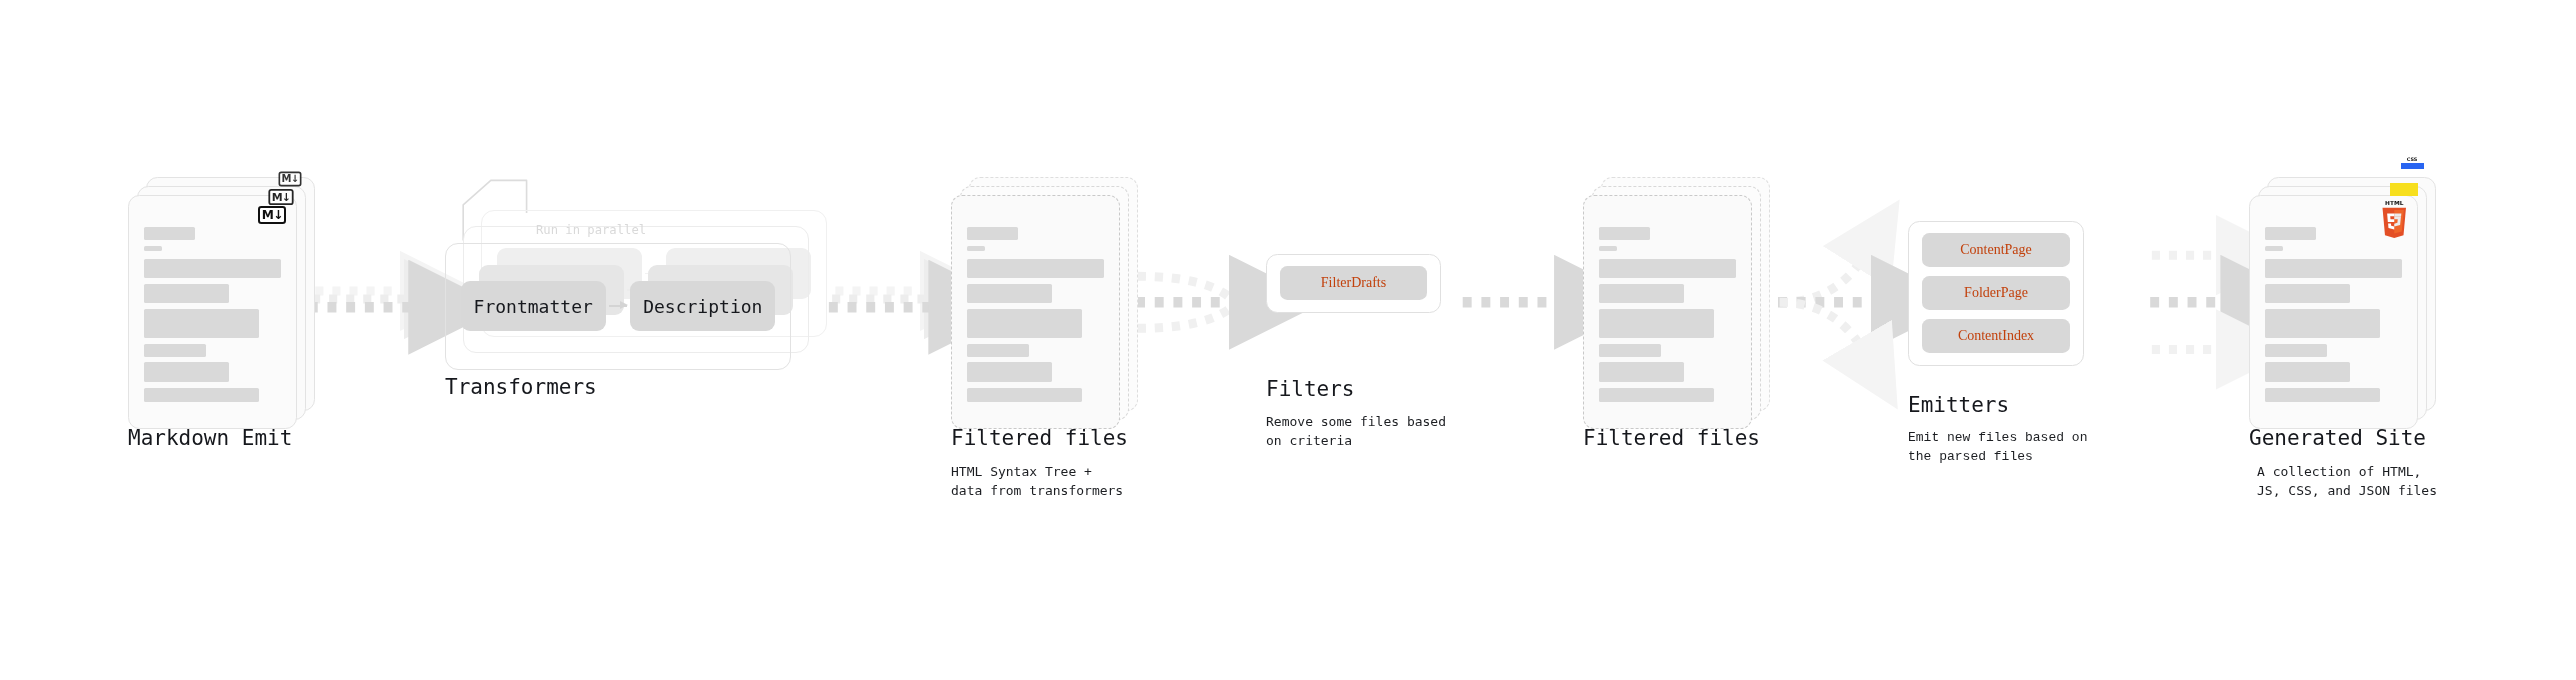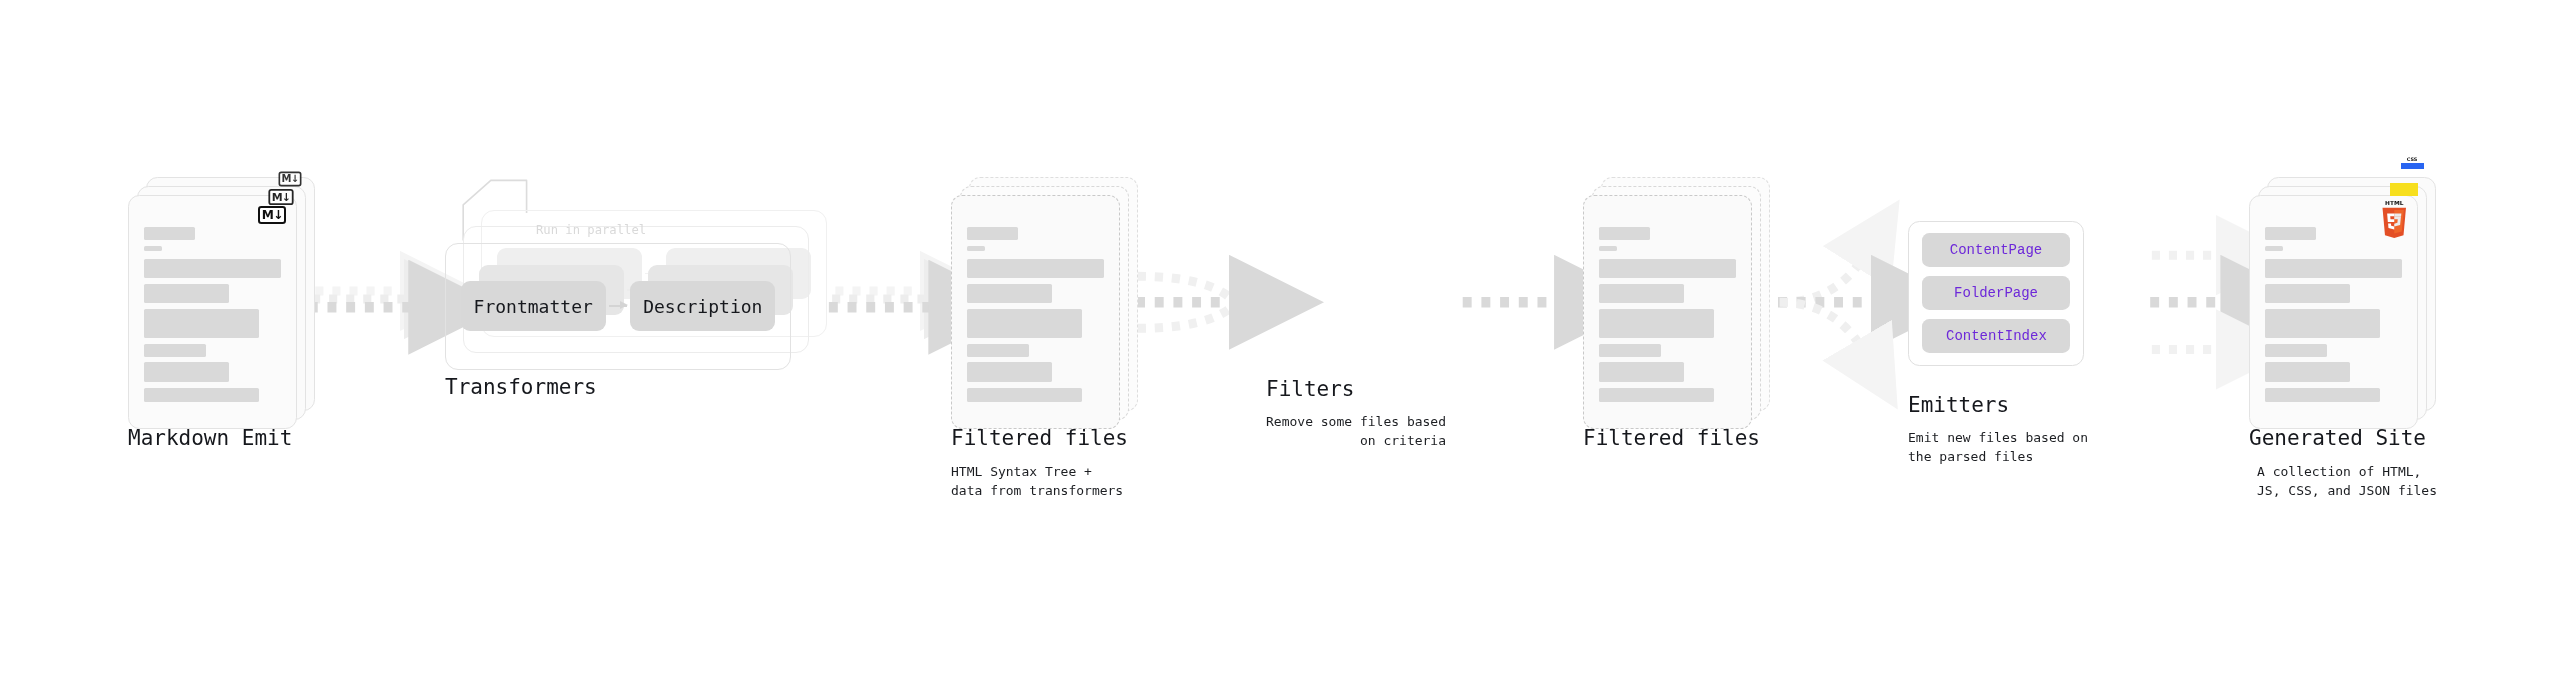--- a/index.html
+++ b/index.html
@@ -72,22 +72,22 @@
   }
 
   
   .proc-box {
     border:1.6px solid #e0e0e0; border-radius:11.4px; background:#ffffff;
     padding:11.4px 13px; display:flex; flex-direction:column; gap:9px;
   }
   .chip {
     background:#d8d8d8; border-radius:7.3px;
     padding:9px 24px; text-align:center;
-    font-family:Liberation Mono, monospace;
-    font-size:14px; color:#6d28d9; white-space:nowrap;
+    font-family:Liberation Serif, serif;
+    font-size:14px; color:#c2410c; white-space:nowrap;
   }
 
   
   .tf-wrap { position:relative; width:382px; height:163px; }
   .tf-panel {
     position:absolute; border:1.6px solid #e6e6e6; border-radius:13px;
     background:rgba(255,255,255,0.0);
     display:flex; align-items:center; justify-content:space-between;
     padding:13px 14.6px;
   }
@@ -229,22 +229,27 @@
           <div class="bar b7"></div>
           <div class="bar b8"></div>
         </div>
       </div>
     </div>
   </div>
   <div class="node title" style="left:951px; top:426px;">Filtered files</div>
   <div class="node sub" style="left:951px; top:463px;">HTML Syntax Tree +
 data from transformers</div>
 
+  <div class="node" style="left:1266px; top:254px;">
+    <div class="proc-box" style="width:175px;">
+      <div class="chip">FilterDrafts</div>
+    </div>
+  </div>
   <div class="node title" style="left:1266px; top:377px;">Filters</div>
-  <div class="node sub" style="left:1266px; top:413px;text-align:right;">Remove some files based
+  <div class="node sub" style="left:1266px; top:413px;">Remove some files based
 on criteria</div>
 
   <div class="node" style="left:1583px; top:195px;">
     <div class="doc-stack" style="width:187px;height:244px;">
       <div class="doc-card dashed ghost1" style="background:#fcfcfc;border-color:#dedede;"></div>
       <div class="doc-card dashed ghost2" style="background:#fcfcfc;border-color:#d8d8d8;"></div>
       <div class="doc-card dashed front">
         <div class="doc-body">
           <div class="bar b1"></div>
           <div class="bar b2"></div>
@@ -261,21 +266,21 @@
   <div class="node title" style="left:1583px; top:426px;">Filtered files</div>
 
   <div class="node" style="left:1908px; top:221px;">
     <div class="proc-box" style="width:176px;">
       <div class="chip">ContentPage</div>
       <div class="chip">FolderPage</div>
       <div class="chip">ContentIndex</div>
     </div>
   </div>
   <div class="node title" style="left:1908px; top:393px;">Emitters</div>
-  <div class="node sub" style="left:1908px; top:429px;">Emit new files based on
+  <div class="node sub" style="left:1908px; top:429px;font-family:Liberation Mono, monospace;">Emit new files based on
 the parsed files</div>
 
   <div class="node" style="left:2249px; top:195px;">
     <div class="doc-stack" style="width:187px;height:244px;">
 
       <div class="doc-card ghost1">
         <div class="css-chip">
           <div class="lbl">CSS</div>
         </div>
       </div>

